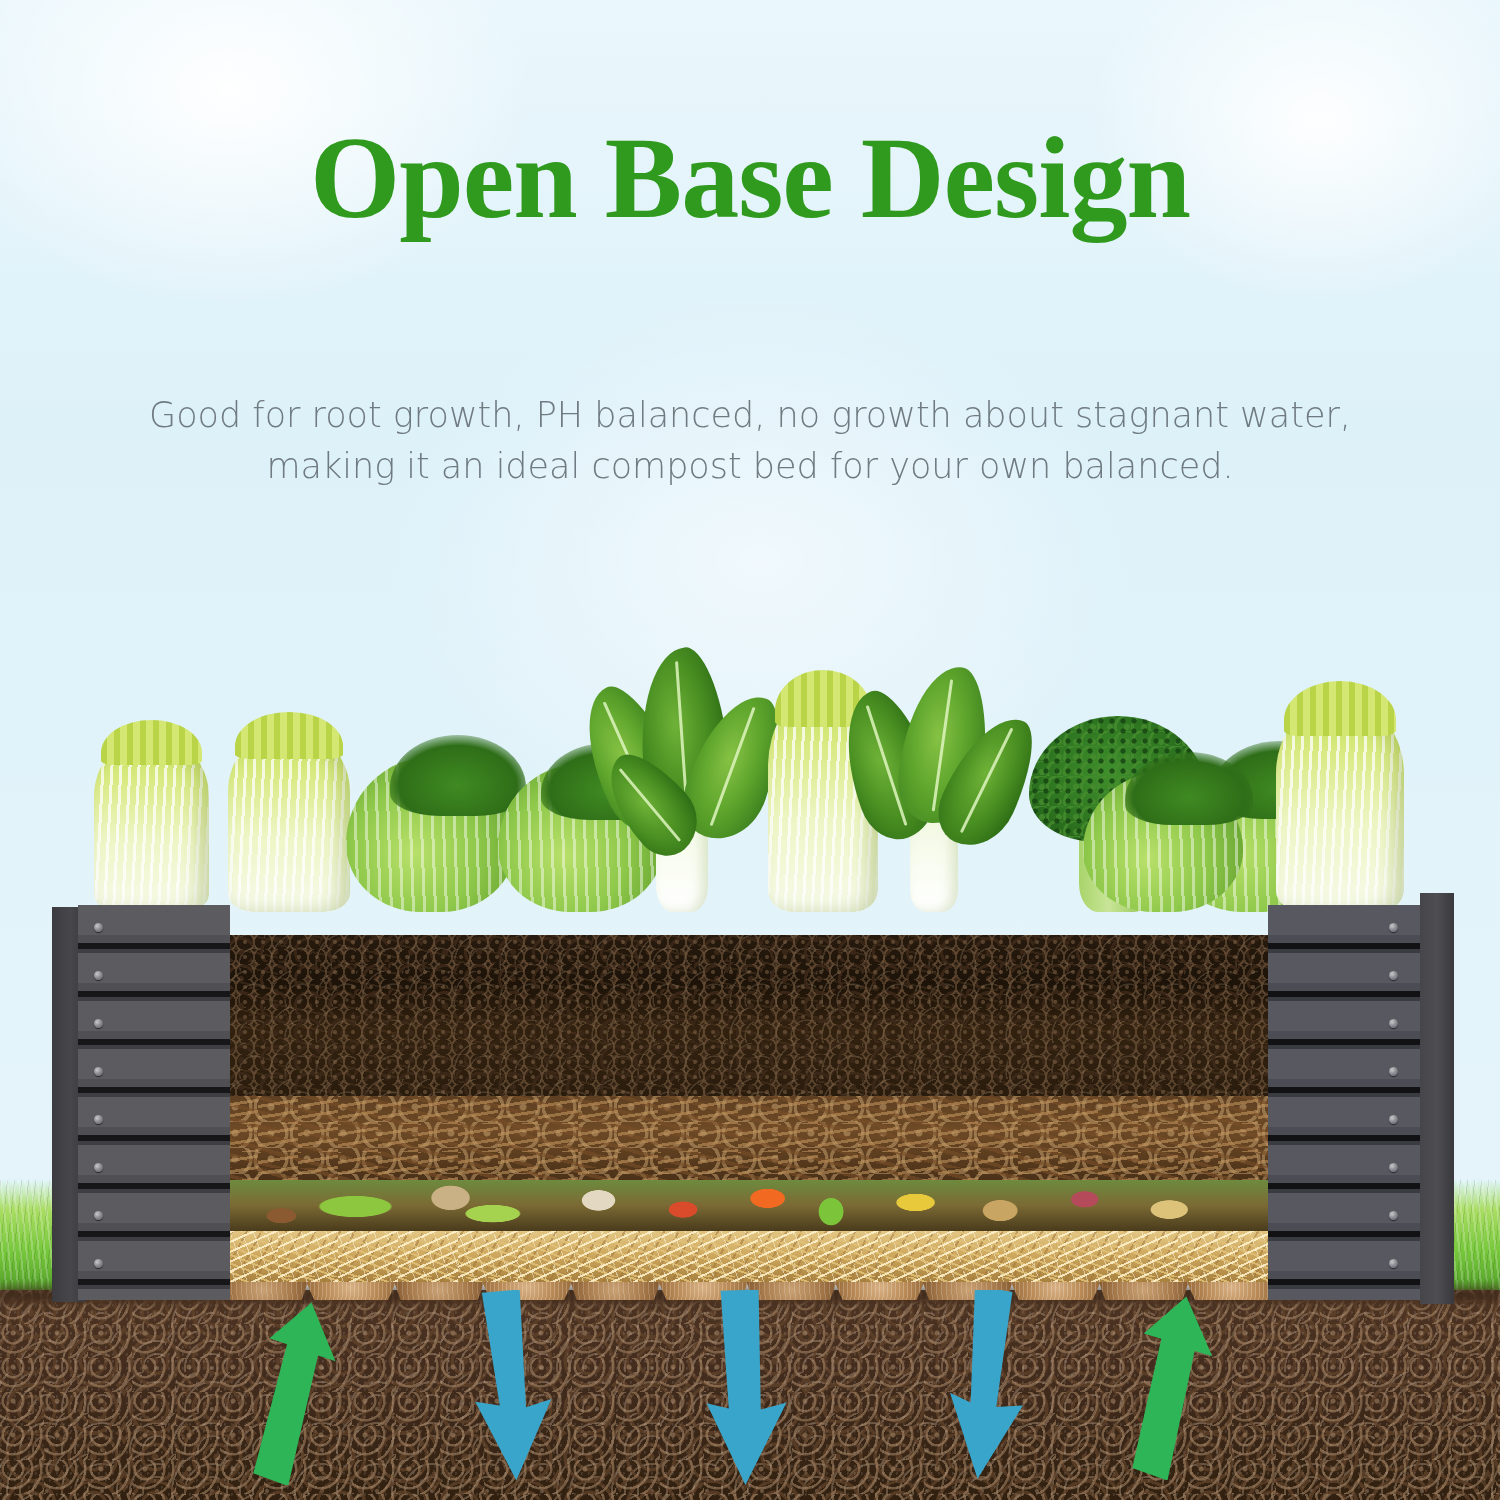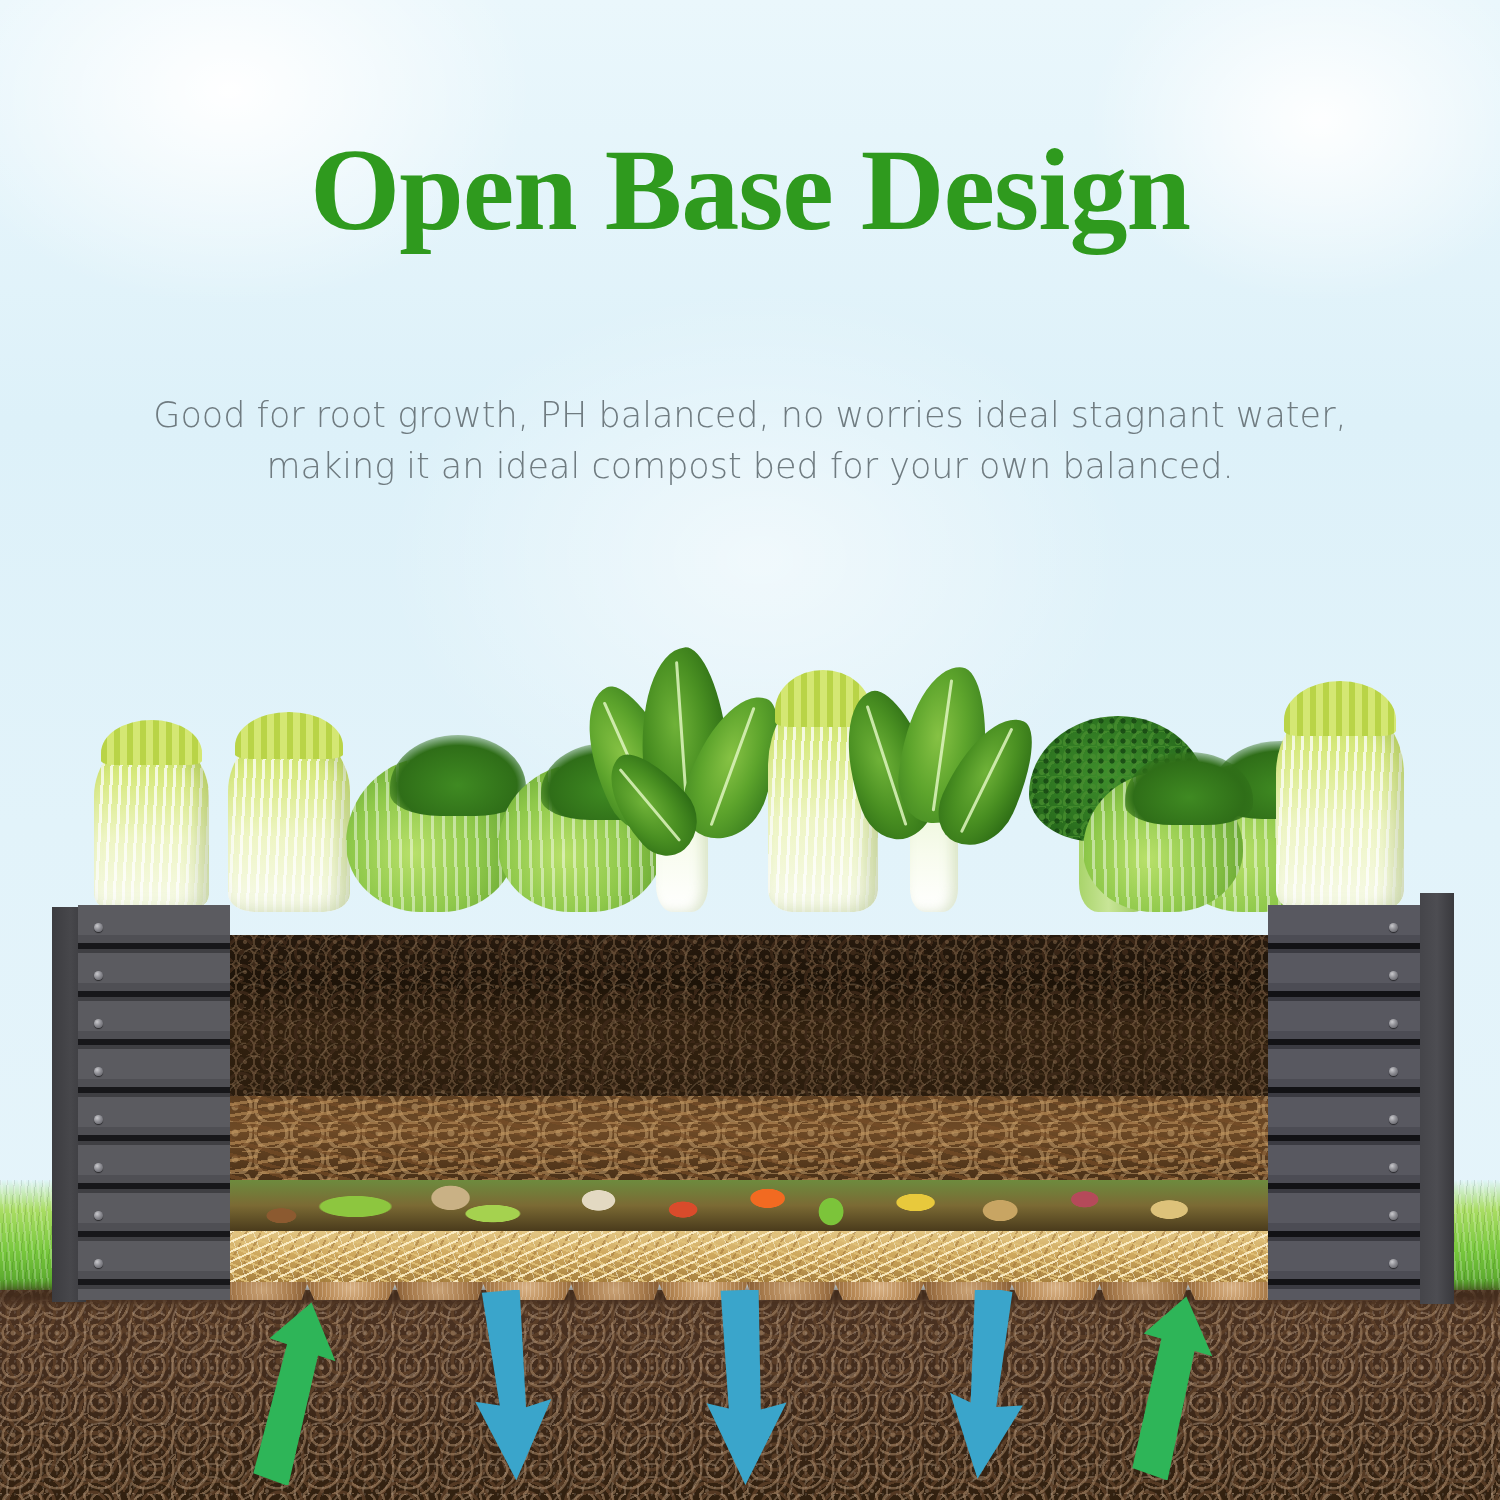--- a/index.html
+++ b/index.html
@@ -17,21 +17,21 @@
     background:
       radial-gradient(ellipse 420px 300px at 230px 90px, rgba(255,255,255,0.98) 0%, rgba(255,255,255,0.0) 72%),
       radial-gradient(ellipse 330px 260px at 1320px 120px, rgba(255,255,255,0.95) 0%, rgba(255,255,255,0.0) 70%),
       radial-gradient(ellipse 500px 360px at 760px 560px, rgba(255,255,255,0.55) 0%, rgba(255,255,255,0.0) 75%),
       linear-gradient(180deg, #eaf7fc 0%, #ddf1f9 28%, #e2f3fa 55%, #e7f5fb 100%);
     z-index:0;
   }
 
   
   .headline {
-    position:absolute; left:0; right:0; top:132px;
+    position:absolute; left:0; right:0; top:120px;
     text-align:center; z-index:6;
     font-family:"Liberation Serif", serif;
     font-weight:bold;
     font-size:116px;
     line-height:1.0;
     color:#2f9a1e;
     letter-spacing:-1px;
     transform:scaleX(1.0);
   }
   .subhead {
@@ -270,21 +270,21 @@
     border-radius:18% 18% 26% 26% / 16% 16% 30% 30%;
   }
 </style>
 </head>
 <body>
 
 <div class="bg"></div>
 
 <div class="headline">Open Base Design</div>
 <div class="subhead">
-  <div>Good for root growth, PH balanced, no worries ideal stagnant water,</div>
+  <div>Good for root growth, PH balanced, no growth about stagnant water,</div>
   <div>making it an ideal compost bed for your own balanced.</div>
 </div>
 
 <div class="scene">
 
   <div class="grass left"></div>
   <div class="grass right"></div>
 
   <div class="bed">
 

